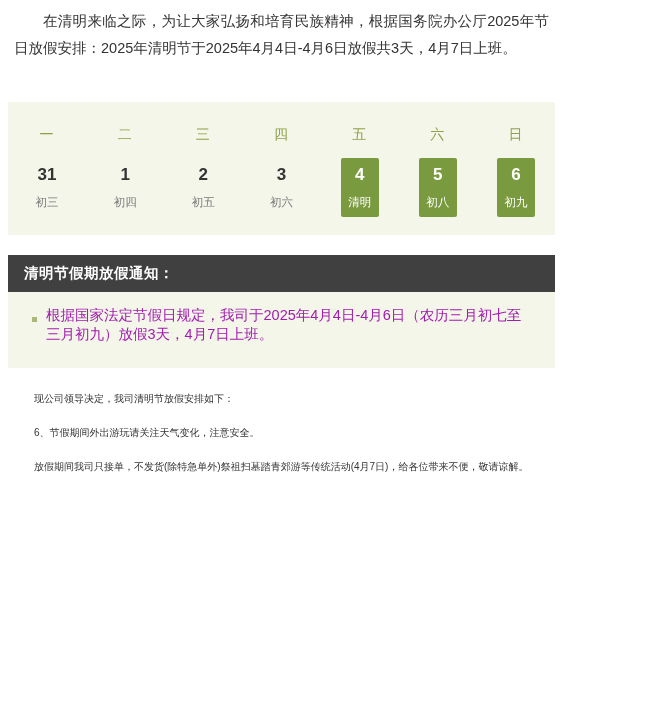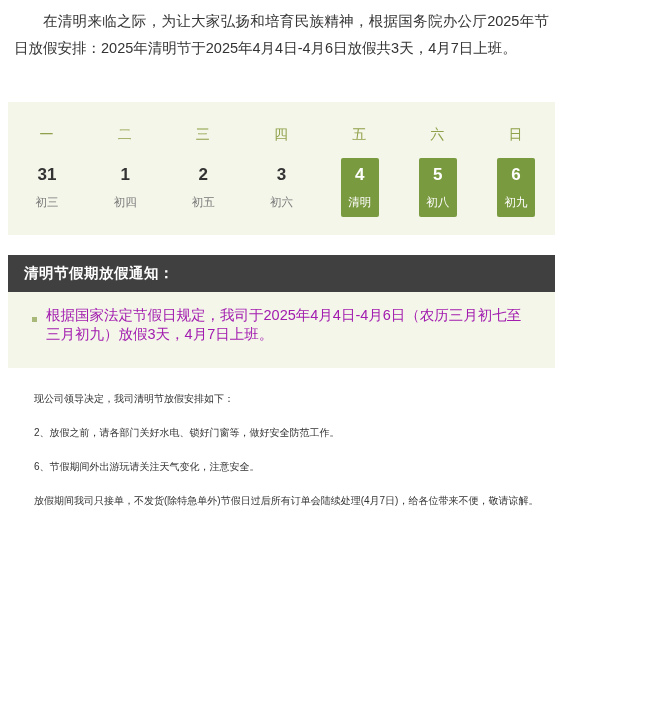--- a/index.html
+++ b/index.html
@@ -212,18 +212,17 @@
 
   <div class="notice">
     <div class="notice-title">清明节假期放假通知：</div>
     <ul class="notice-list">
       <li>根据国家法定节假日规定，我司于2025年4月4日-4月6日（农历三月初七至三月初九）放假3天，4月7日上班。</li>
     </ul>
   </div>
 
   <div class="body-text">
     <p>现公司领导决定，我司清明节放假安排如下：</p>
-    <p>2、放假之前，请各部门关好水电、锁好门窗等，做好安全防范工作。</p>
     <p>6、节假期间外出游玩请关注天气变化，注意安全。</p>
-    <p>放假期间我司只接单，不发货(除特急单外)节假日过后所有订单会陆续处理(4月7日)，给各位带来不便，敬请谅解。</p>
+    <p>放假期间我司只接单，不发货(除特急单外)祭祖扫墓踏青郊游等传统活动(4月7日)，给各位带来不便，敬请谅解。</p>
   </div>
 
 </div>
 
 </body></html>

